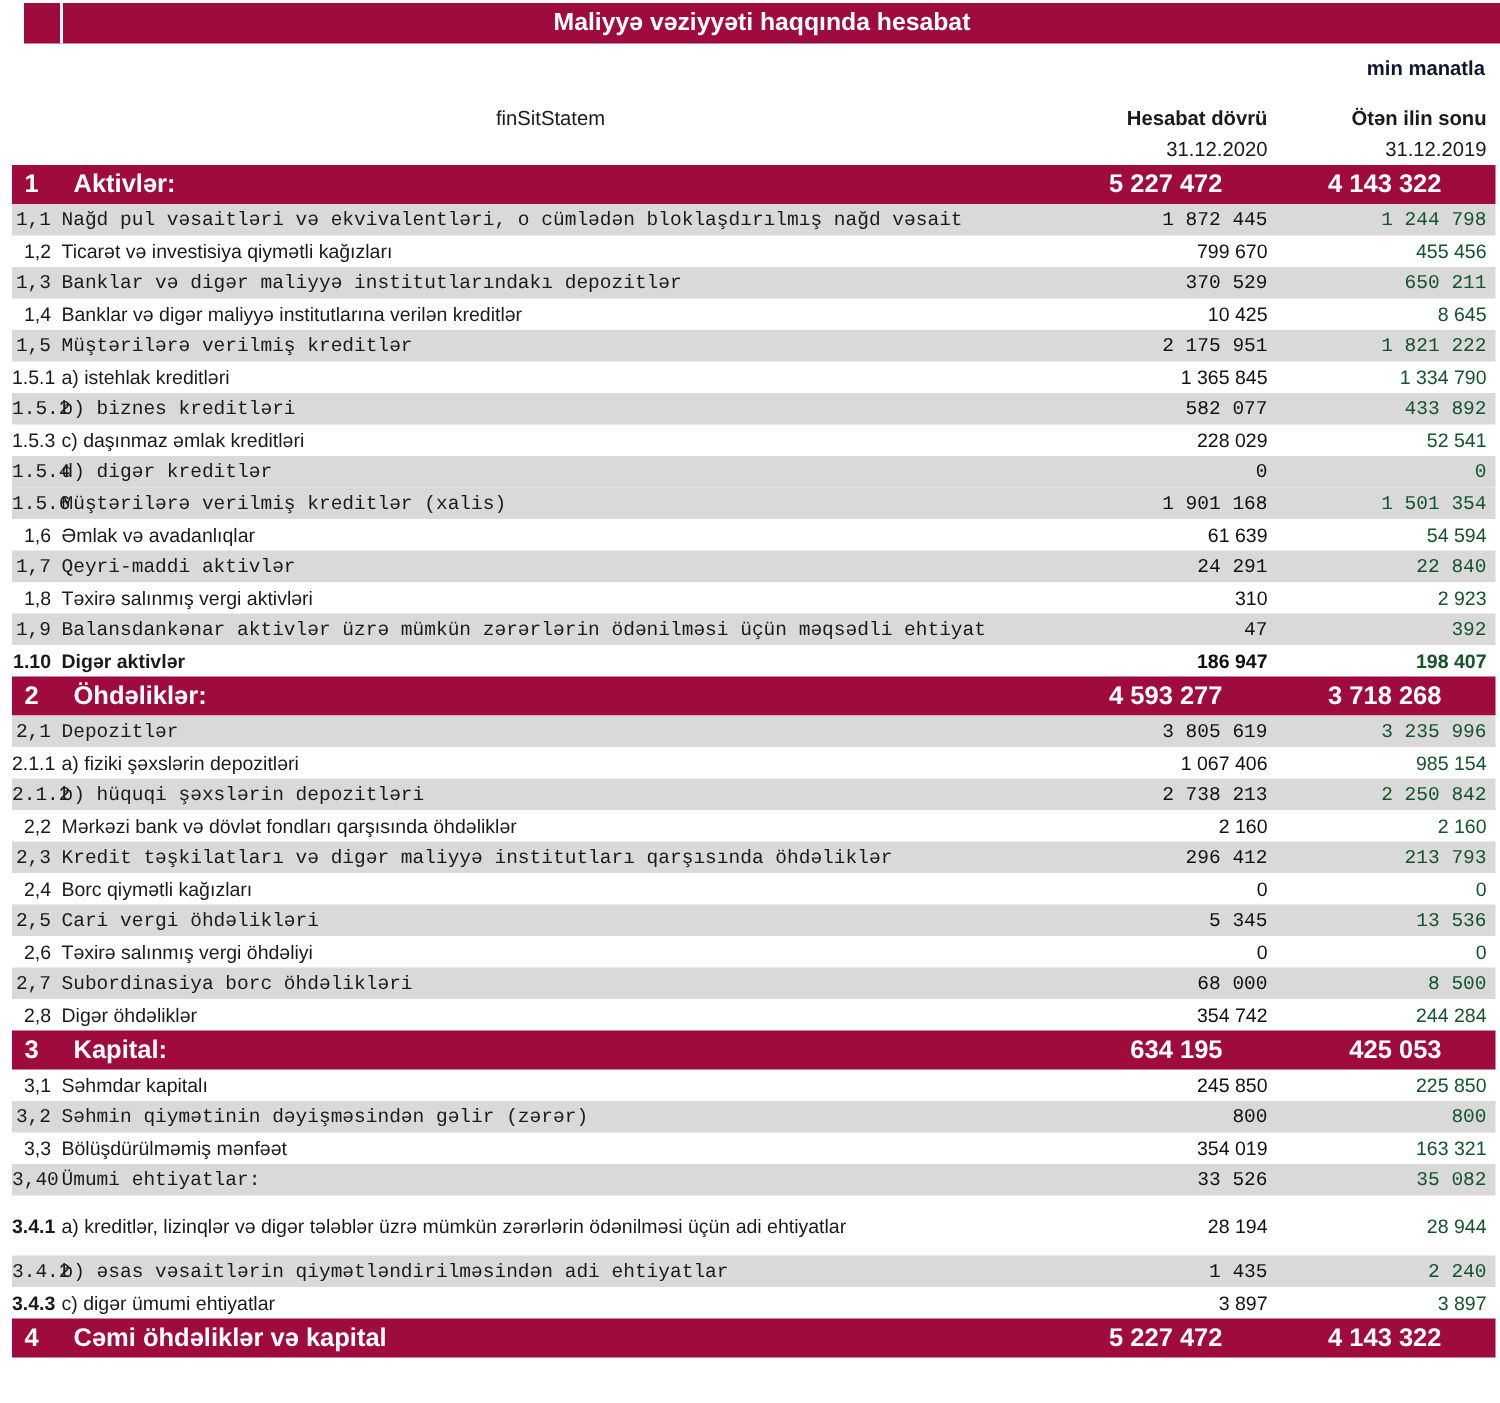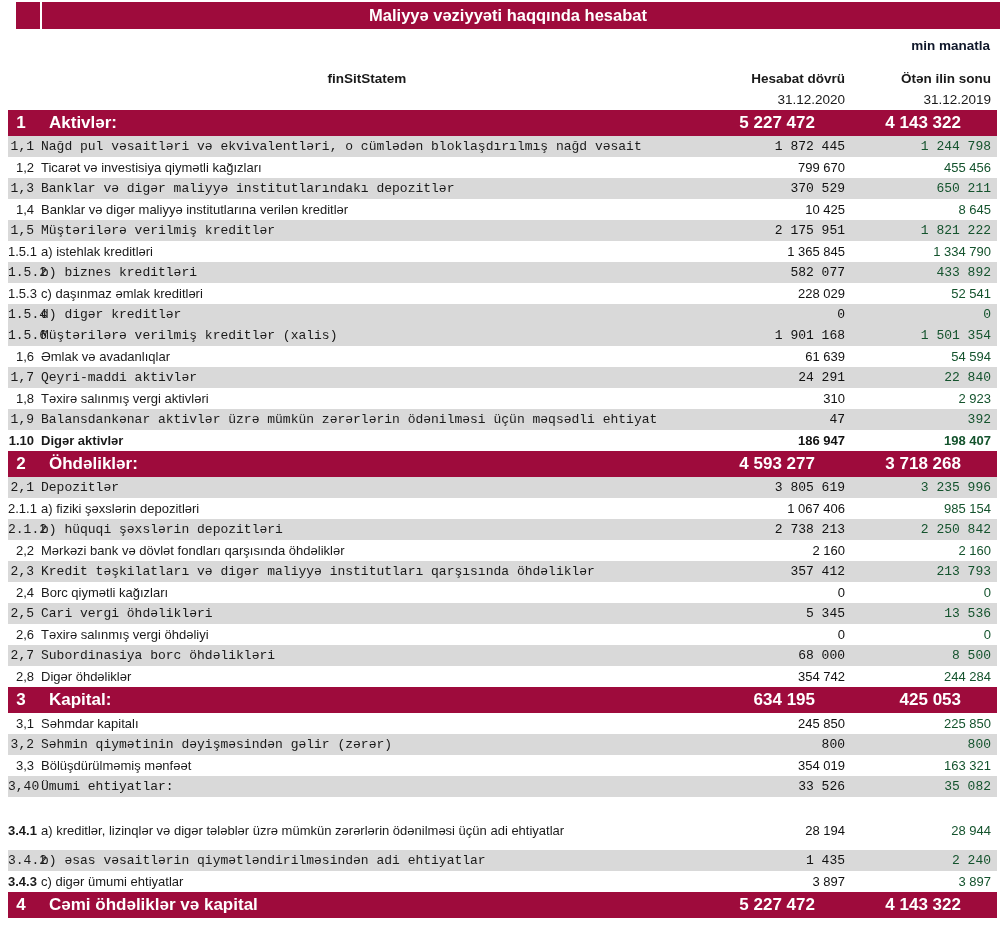--- a/index.html
+++ b/index.html
@@ -17,39 +17,39 @@
   .title-slit { position:absolute; left:24px; top:0; width:2px; height:100%; background:#fff; }
   .unit-row {
     margin-top:9px; height:17px; font-weight:700; font-size:13.5px;
     text-align:right; padding-right:10px; color:#0f172a;
   }
   .head {
     margin:13px 0 0 8px; width:989px; height:42px;
     display:grid; grid-template-columns:26px 1fr 145px 152px;
     font-size:13.5px; color:#1a1a1a;
   }
-  .head .lbl-head { grid-column:2; text-align:center; font-weight:700; line-height:21px; }
+  .head .lbl-head { grid-column:2; text-align:center; font-weight:400; line-height:21px; }
   .head .colh { text-align:right; line-height:21px; }
   .head .colh.c2 { padding-right:6px; }
   .head .hname { font-weight:700; }
   .tbl { margin-left:8px; width:989px; font-size:13px; }
   .sec {
     height:26px; display:grid; grid-template-columns:26px 1fr 145px 152px;
     align-items:center; background:var(--accent); color:#fff; font-weight:700; font-size:17px;
   }
   .sec .num { text-align:center; }
   .sec .lbl { padding-left:15px; }
   .sec .v1 { text-align:right; padding-right:30px; }
   .sec .v2 { text-align:right; padding-right:36px; }
   .row {
     height:21px; display:grid; grid-template-columns:26px 1fr 145px 152px;
     align-items:center;
   }
   .row.shaded { background:var(--stripe);font-family:Liberation Mono, monospace; }
-  .row.tall { height:40px;margin-top:13px; }
+  .row.tall { height:40px; }
   .row.bold { font-weight:700; }
   .row .num { text-align:right; color:#1a1a1a; }
   .row .num.b { font-weight:700; }
   .row .lbl { padding-left:7px; color:#1a1a1a; white-space:nowrap; }
   .row .v1 { text-align:right; color:#111; }
   .row .v2 { text-align:right; padding-right:6px; color:#14532d; }
 </style>
 </head>
 <body>
 
@@ -195,21 +195,21 @@
     </div>
     <div class="row">
       <div class="num">2,2</div>
       <div class="lbl">Mərkəzi bank və dövlət fondları qarşısında öhdəliklər</div>
       <div class="v1">2 160</div>
       <div class="v2">2 160</div>
     </div>
     <div class="row shaded">
       <div class="num">2,3</div>
       <div class="lbl">Kredit təşkilatları və digər maliyyə institutları qarşısında öhdəliklər</div>
-      <div class="v1">357 412</div>
+      <div class="v1">296 412</div>
       <div class="v2">213 793</div>
     </div>
     <div class="row">
       <div class="num">2,4</div>
       <div class="lbl">Borc qiymətli kağızları</div>
       <div class="v1">0</div>
       <div class="v2">0</div>
     </div>
     <div class="row shaded">
       <div class="num">2,5</div>

